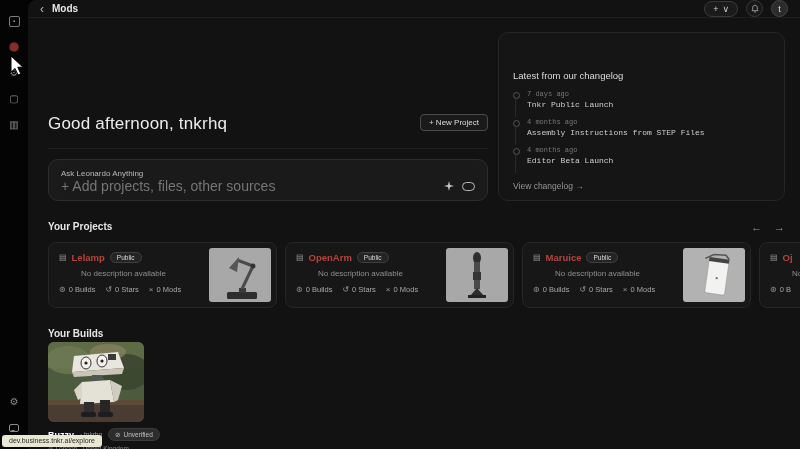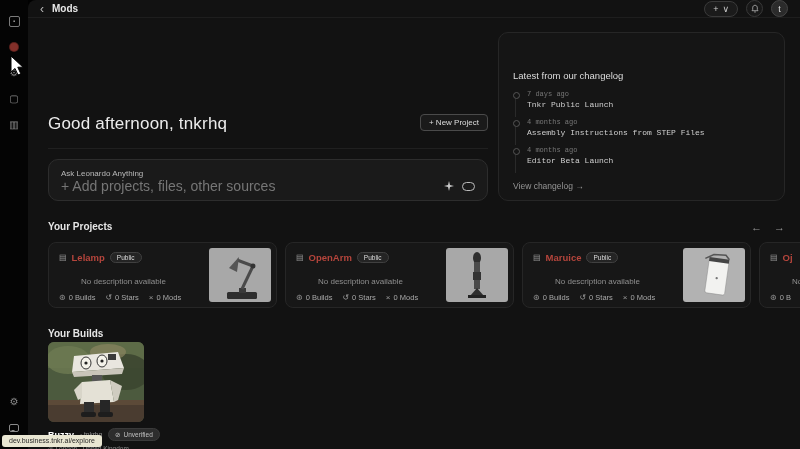--- a/index.html
+++ b/index.html
@@ -61,21 +61,21 @@
   .section-head .spacer { flex:1; }
   .carousel-arrow { color:#999; font-size:11px; margin-left:12px; }
 
   .cards-row { display:flex; gap:8px; margin-top:9px; margin-right:-15px; overflow:hidden; }
   .project-card { flex:0 0 229px; height:66px; background:#171717; border:1px solid #262626; border-radius:8px; display:flex; overflow:hidden; }
   .pc-left { flex:1; padding:9px 0 8px 10px; min-width:0; }
   .pc-name-row { display:flex; align-items:center; gap:5px; }
   .doc-icon { color:#9a9a9a; font-size:8px; }
   .pc-name { font-size:9.5px; font-weight:700; color:#b5453c; white-space:nowrap; }
   .pc-badge { font-size:6.5px; color:#ddd; border:1px solid #404040; background:#242424; border-radius:8px; padding:1px 6px; white-space:nowrap; }
-  .pc-desc { font-size:8px; color:#8f8f8f; margin-top:14px; white-space:nowrap;padding-left:22px; }
+  .pc-desc { font-size:8px; color:#8f8f8f; margin-top:6px; white-space:nowrap;padding-left:22px; }
   .pc-stats { display:flex; gap:10px; margin-top:7px; font-size:7.5px; color:#a8a8a8; white-space:nowrap; }
   .pc-stat { display:flex; align-items:center; gap:3px; }
   .stat-icon { font-size:8px; color:#9a9a9a; }
   .pc-thumb { width:62px; height:54px; margin:5px 5px 5px 6px; border-radius:3px; overflow:hidden; flex:none; }
   .pc-thumb svg { display:block; }
 
   .build-card { width:99px; margin-top:3px; }
   .build-img { width:96px; height:80px; border-radius:6px; overflow:hidden; }
   .build-img svg { display:block; }
   .build-meta { display:flex; align-items:center; margin-top:6px; gap:6px; }

